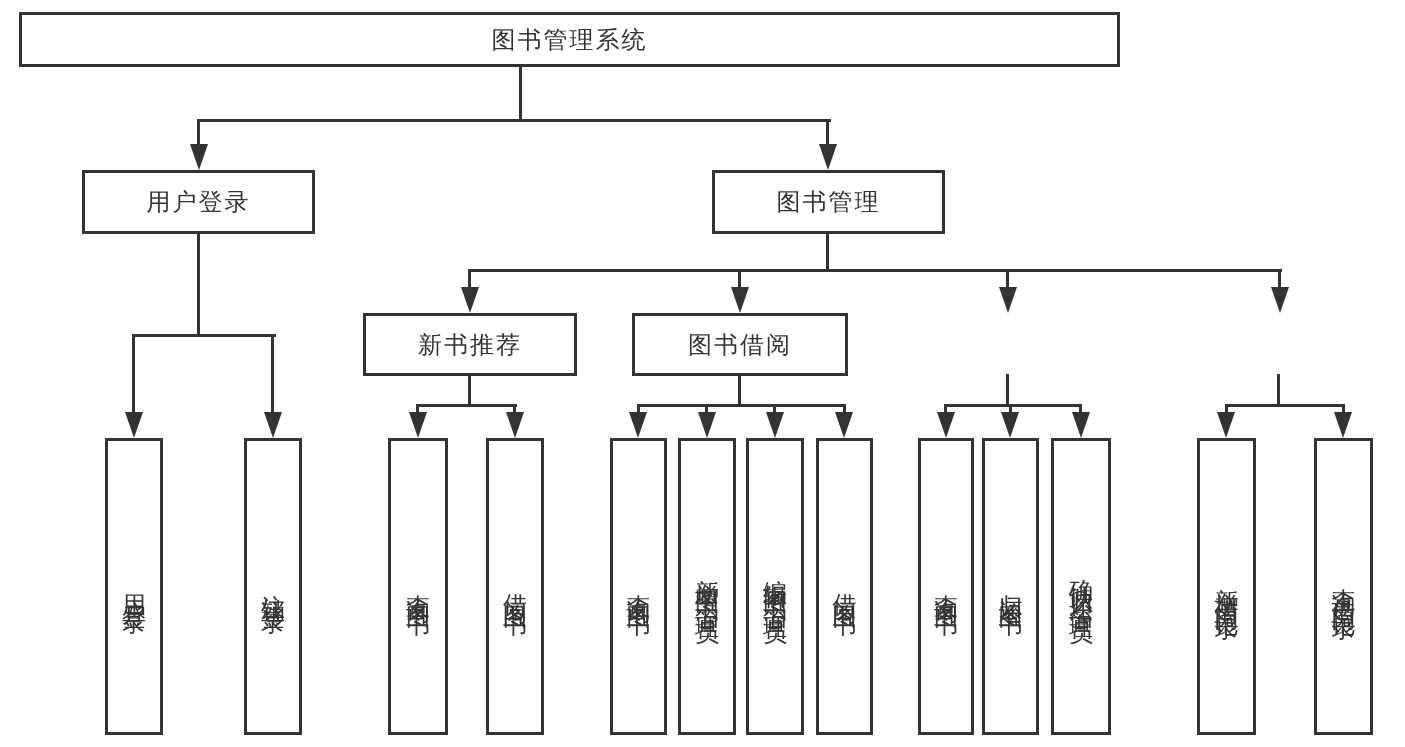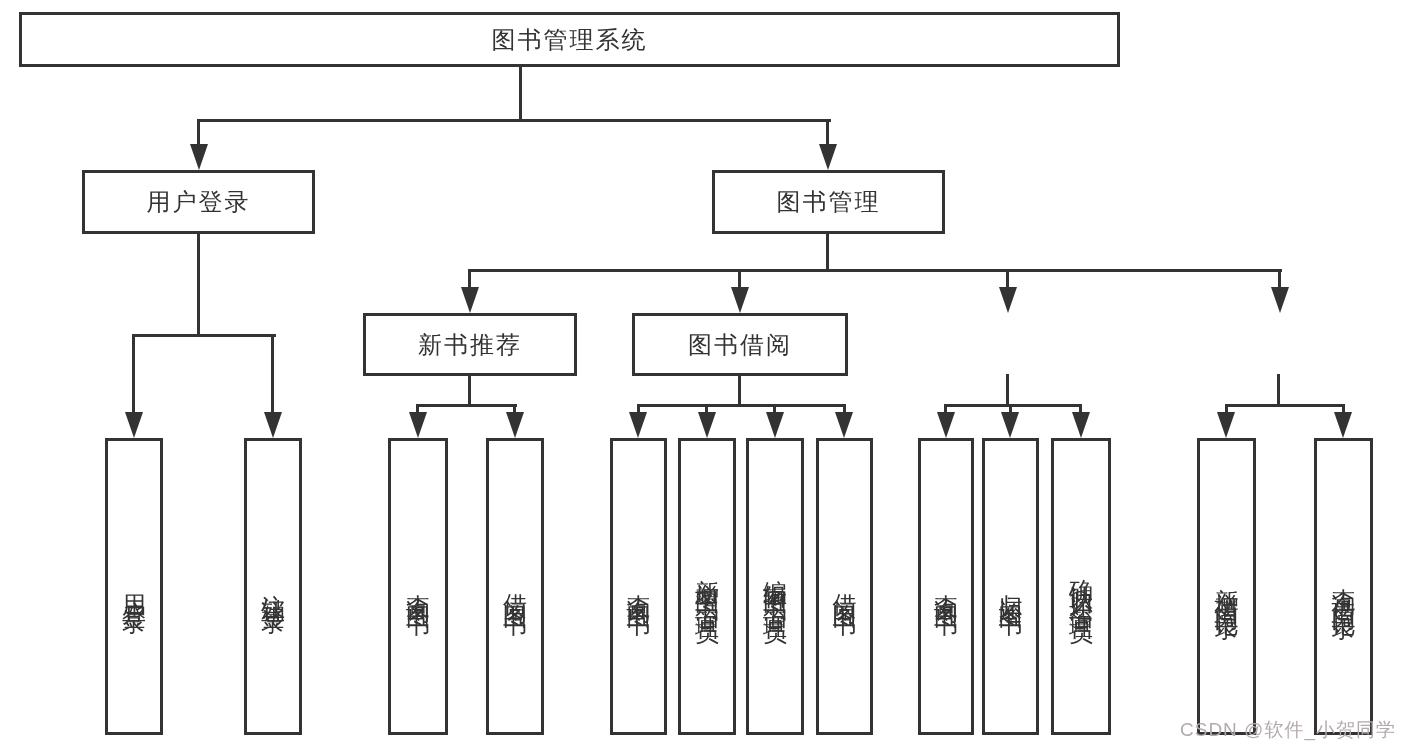--- a/index.html
+++ b/index.html
@@ -186,15 +186,14 @@
     <span class="vtext">确认归还（管理员）</span>
   </div>
 
   <div class="vbox" style="left:1197px; width:59px;">
     <span class="vtext">新增借阅记录</span>
   </div>
   <div class="vbox" style="left:1314px; width:59px;">
     <span class="vtext">查询借阅记录</span>
   </div>
 
-  <div class="watermark">CSDN @软件_小贺同学</div>
 
 </div>
 
 </body></html>

